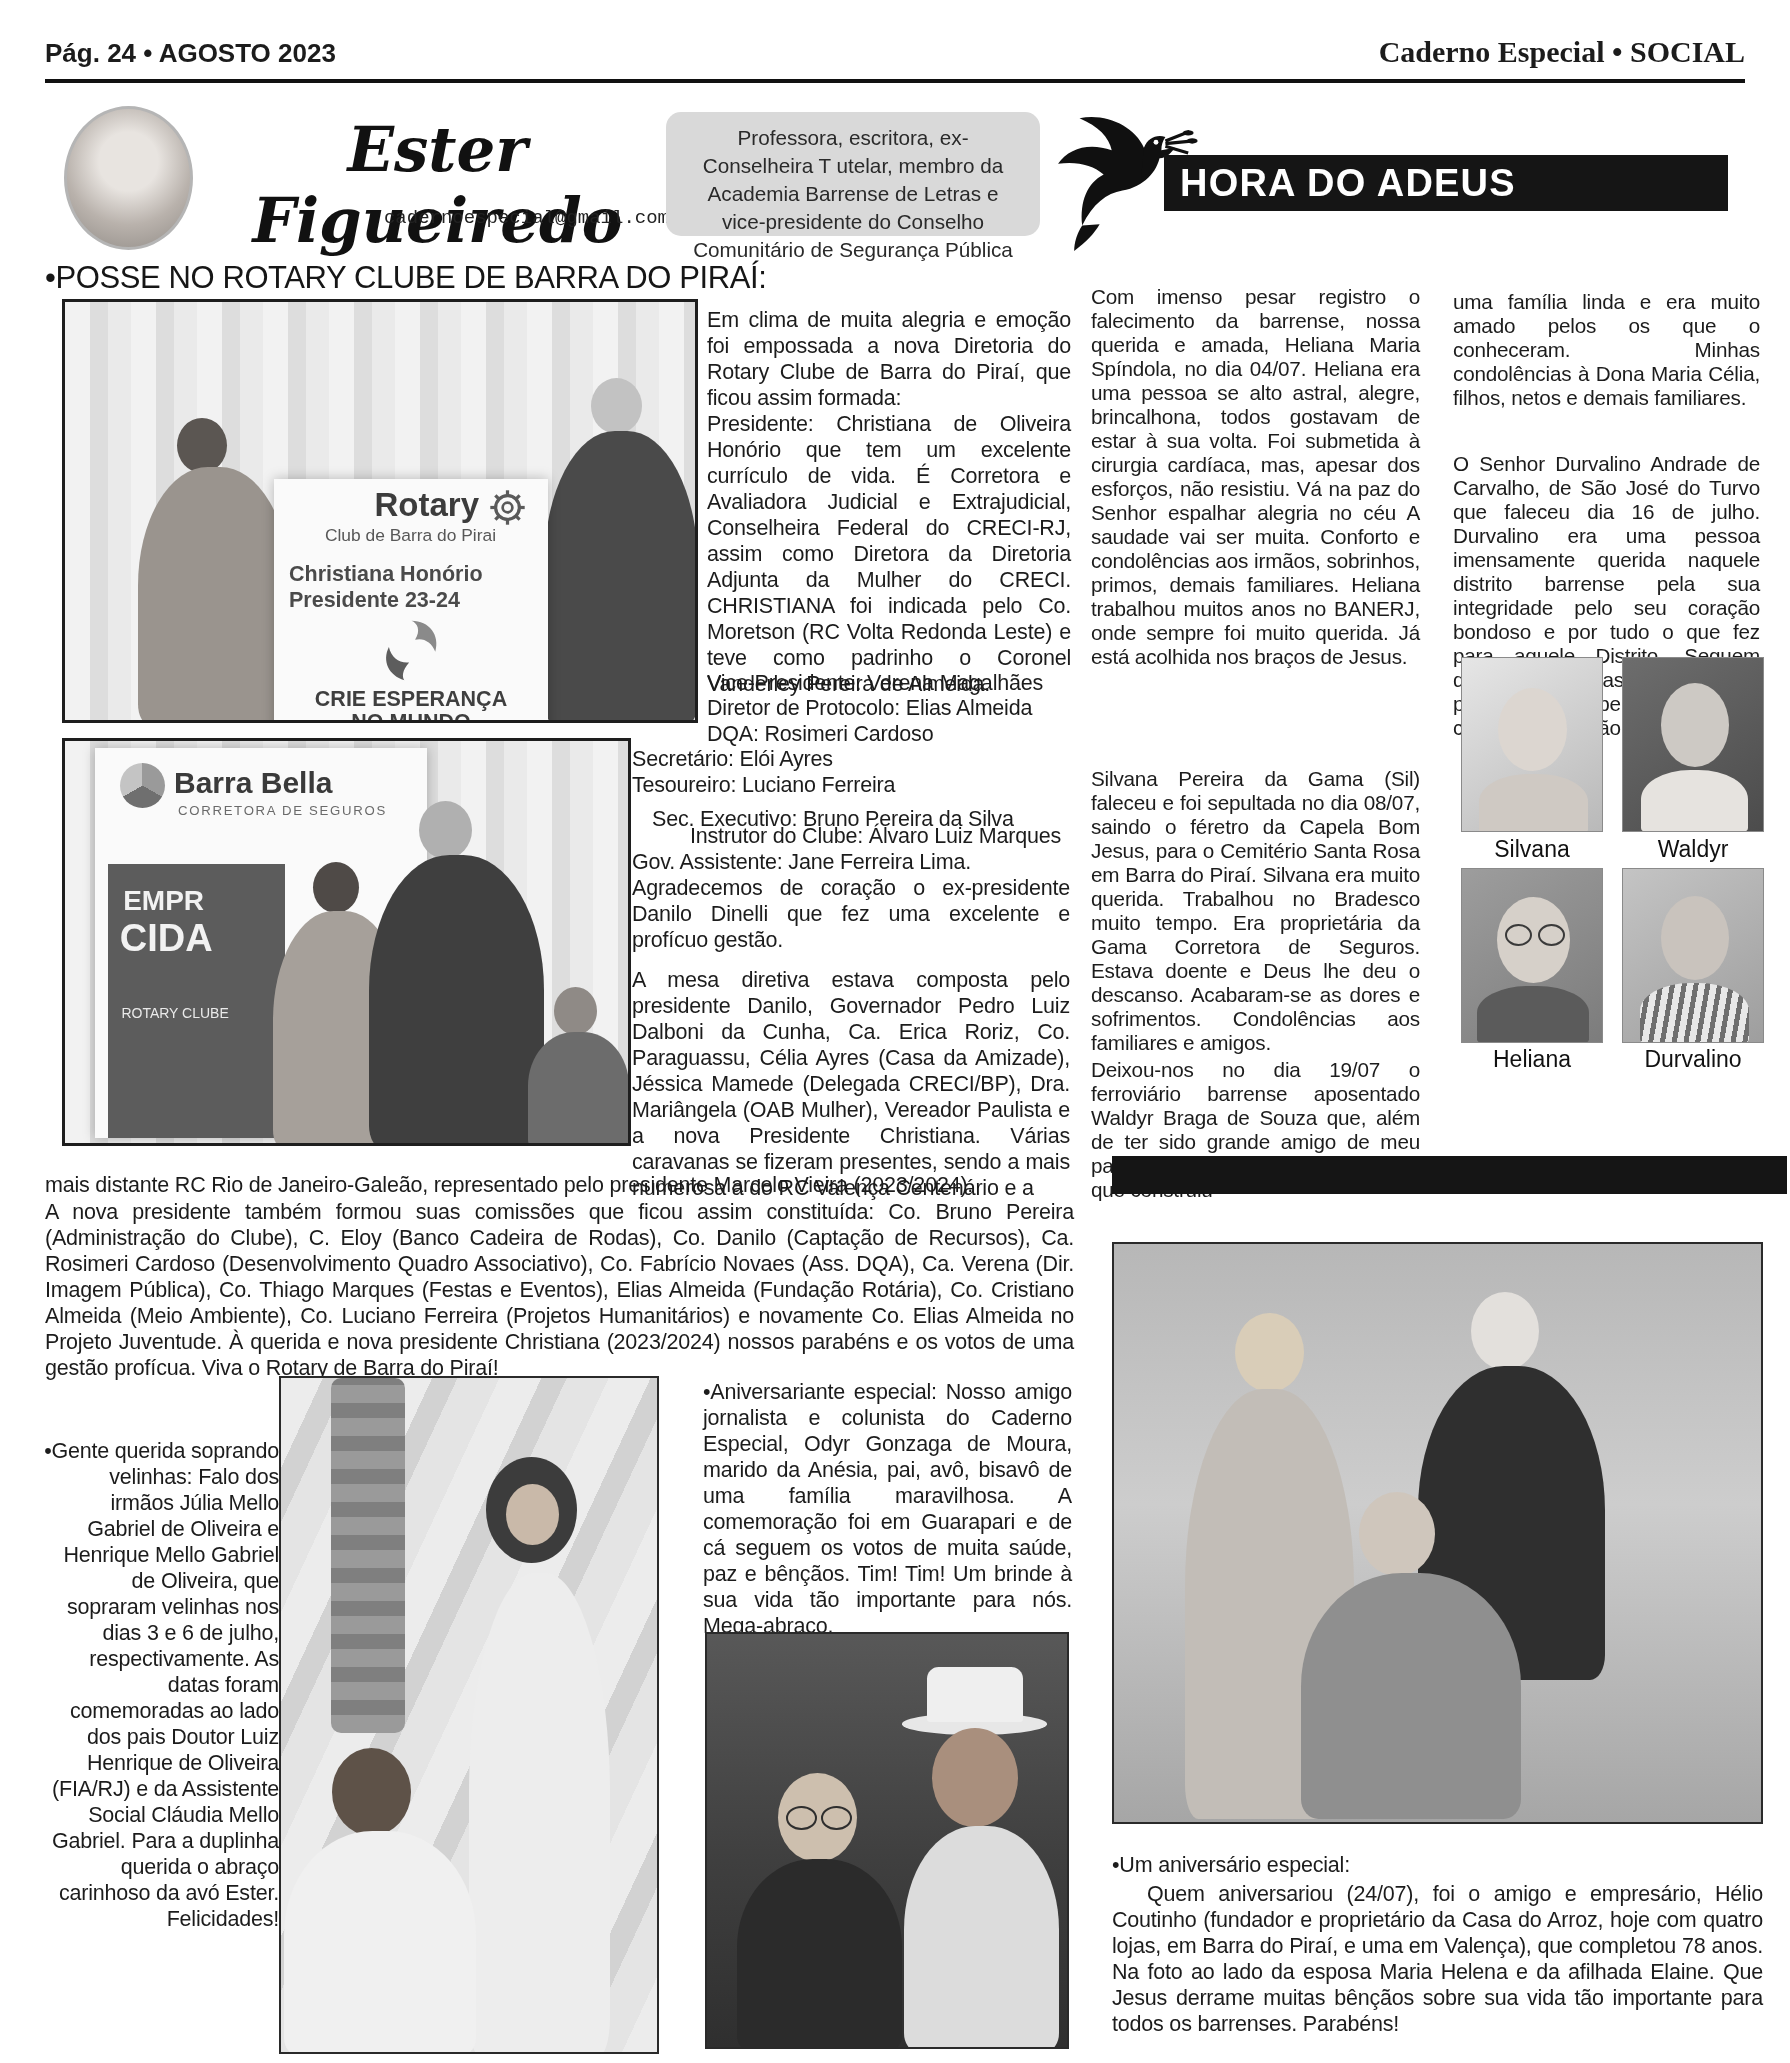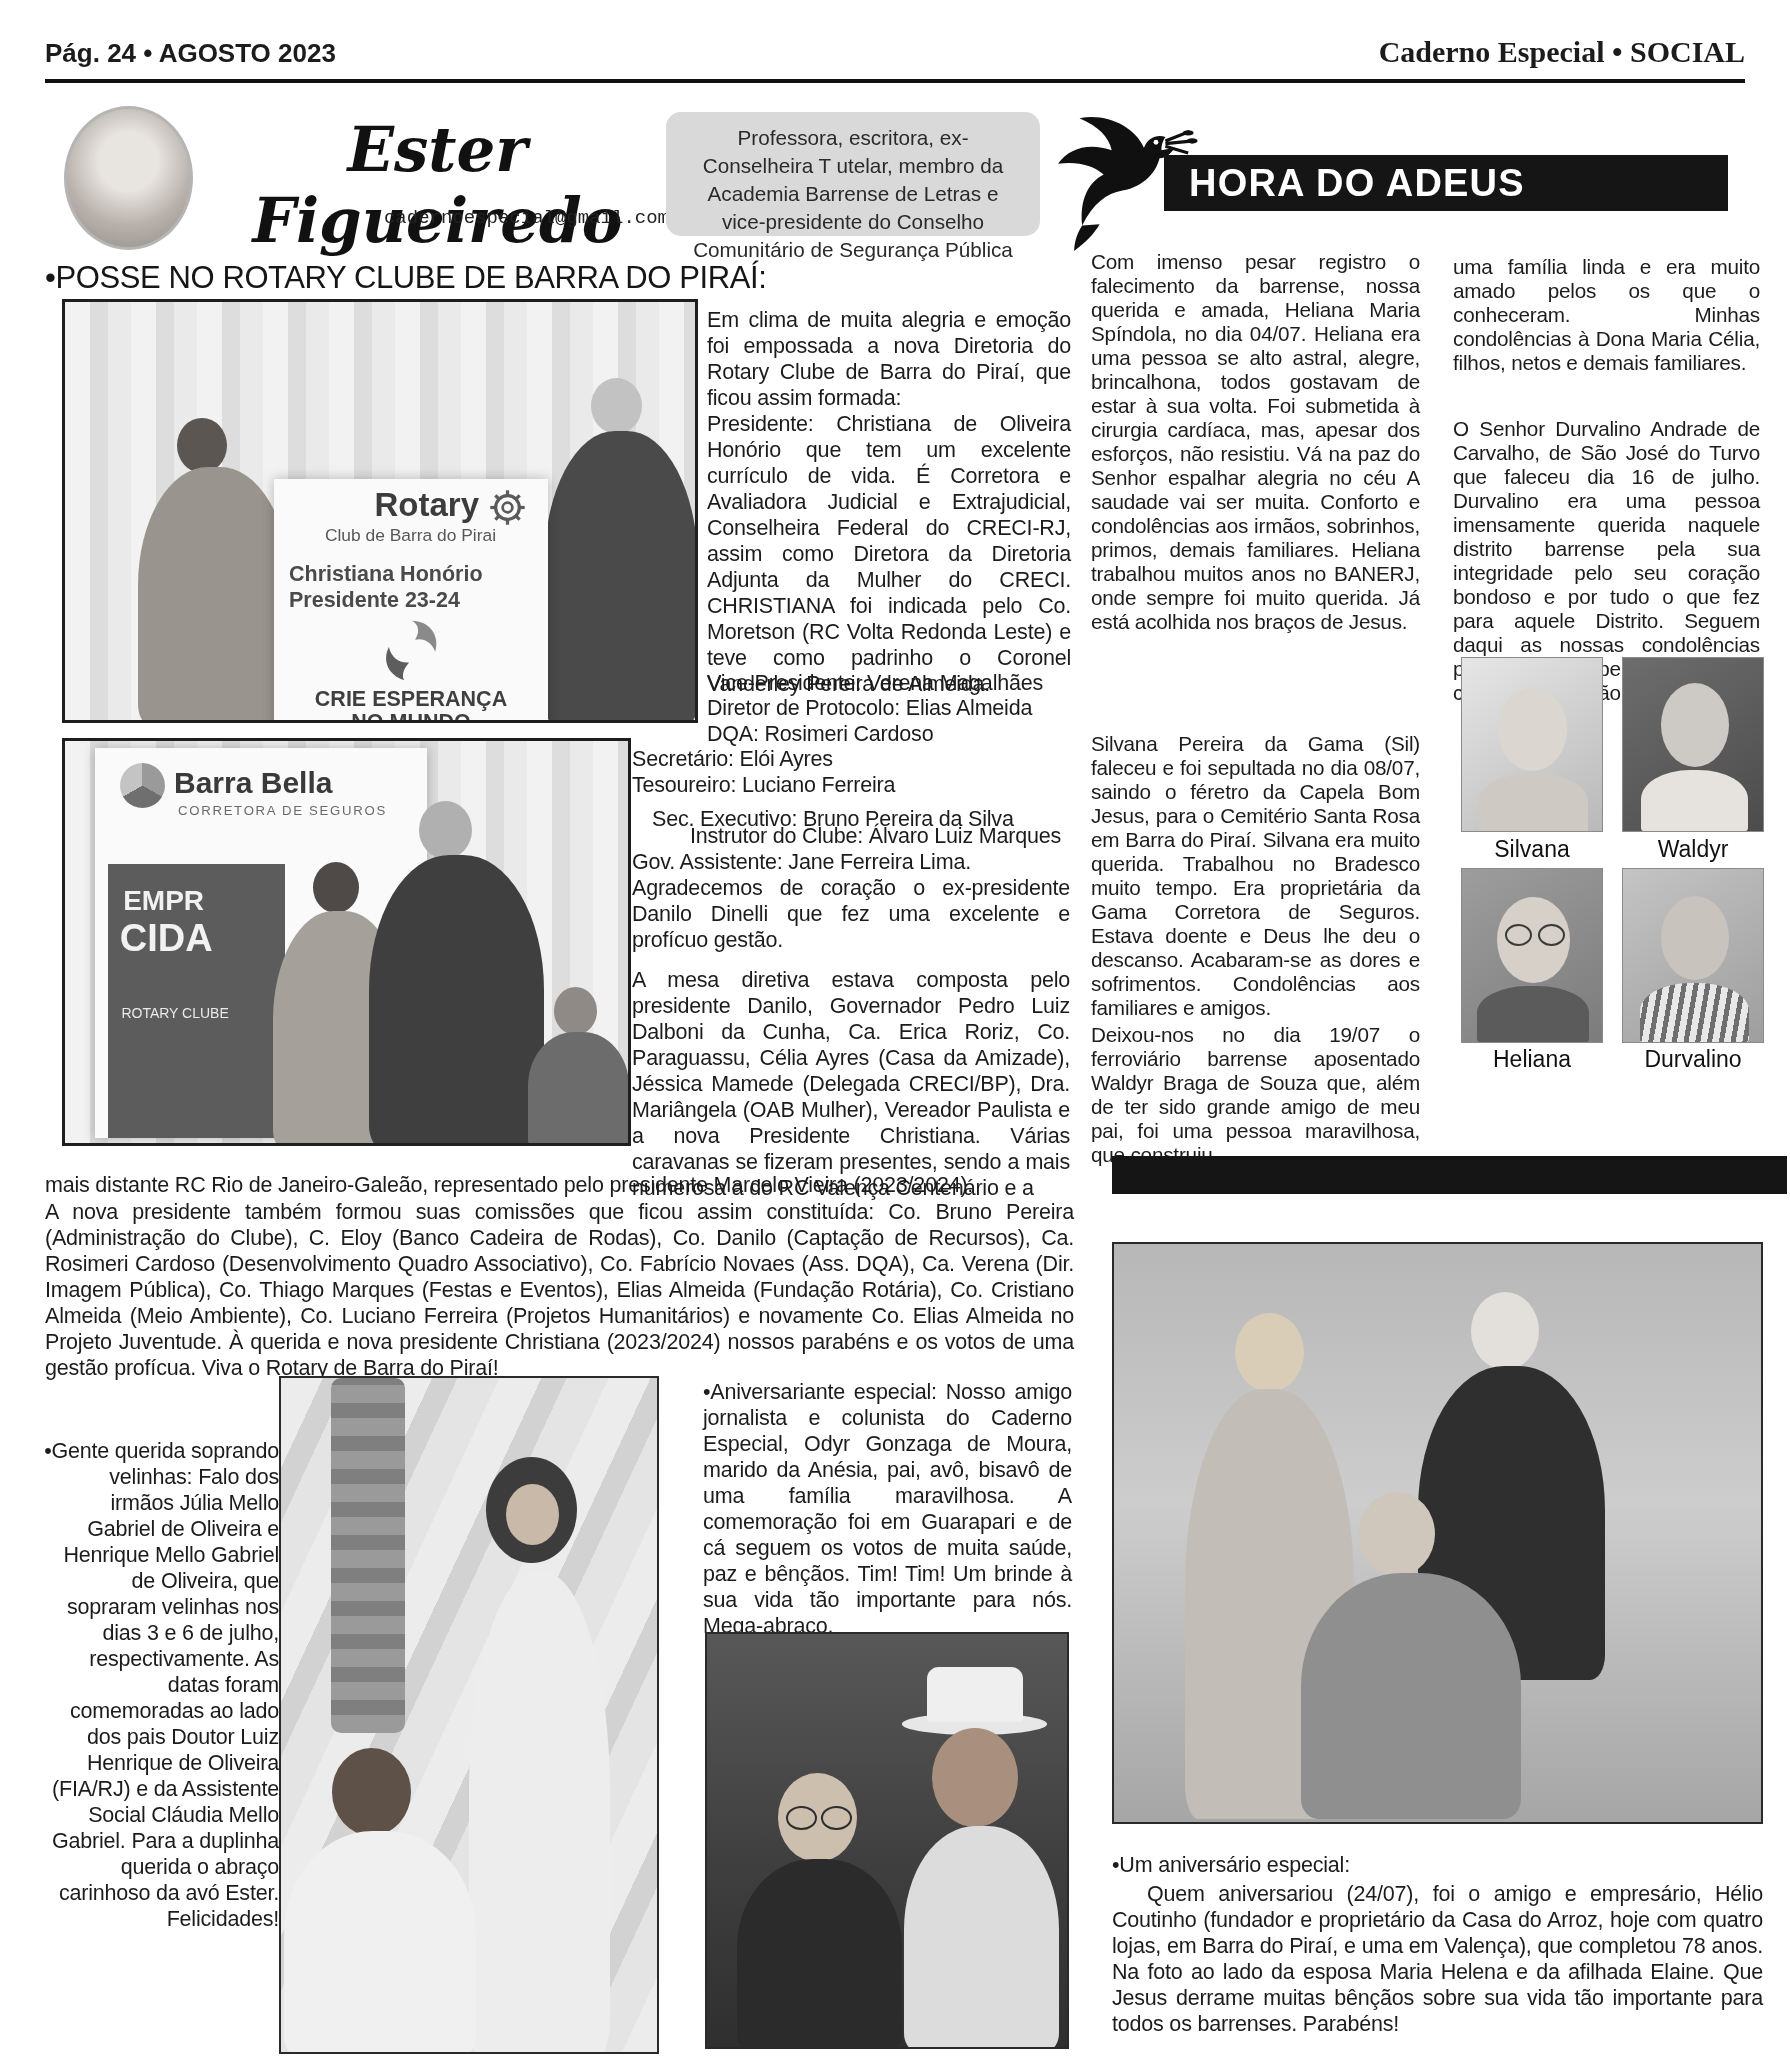--- a/index.html
+++ b/index.html
@@ -1,30 +1,30 @@
 <!DOCTYPE html>
 <html style="font-size:13.2px"><head>
 <meta charset="utf-8">
 <style>
   html,body{margin:0;padding:0;background:#888;}
   #page{position:relative;width:1790px;height:2064px;background:#ffffff;overflow:hidden;
         font-family:"Liberation Sans",sans-serif;color:#1c1c1c;}
   .abs{position:absolute;}
   .bt{font-size:21.5px;line-height:26px;letter-spacing:-0.2px;color:#1c1c1c;}
   .just{text-align:justify;text-justify:inter-word;}
-  .ob{font-size:20.7px;line-height:24px;letter-spacing:-0.2px;}
+  .ob{font-size:20.7px;line-height:24px;letter-spacing:-0.2px;margin-top:35px;}
   .photo{border:3.3px solid #1e1e1e;background:#d8d8d8;overflow:hidden;box-sizing:border-box;}
   .photo-thin{border:2.5px solid #2a2a2a;background:#cfcfcf;overflow:hidden;box-sizing:border-box;}
   .curtain{background:repeating-linear-gradient(90deg,#f2f2f2 0 25px,#dddddd 25px 43px,#eaeaea 43px 66px);}
   .fig-head{position:absolute;border-radius:50%;}
   .fig-torso{position:absolute;border-radius:46% 46% 8% 8%;}
   .tile{position:absolute;border:0.8px solid #8a8a8a;overflow:hidden;box-sizing:border-box;}
   .cap{position:absolute;font-size:23px;line-height:26.5px;text-align:center;color:#111;}
   .black-banner{background:#151515;color:#ffffff;font-weight:bold;font-size:38px;line-height:56px;
-                padding-left:25px;letter-spacing:1.2px;box-sizing:border-box;}
+                padding-left:16px;letter-spacing:1.2px;box-sizing:border-box;}
   .goth{font-family:"Liberation Serif",serif;font-weight:bold;}
   .script{font-family:"DejaVu Serif",serif;font-style:italic;font-weight:bold;}
   .rule{background:#111;}
   .sep-bar{background:#151515;}
   .credbox{background:#d9d9d9;border-radius:15px;text-align:center;
            font-size:20.7px;line-height:28px;color:#2a2a2a;padding:11.6px 18px;box-sizing:border-box;}
   .white-sign{position:absolute;background:#fafafa;box-shadow:0 0 11.6px rgba(0,0,0,.25);}
   .headline{font-size:31px;letter-spacing:-0.4px;color:#161616;}
   .rline{font-size:21.5px;line-height:26px;letter-spacing:-0.2px;white-space:nowrap;}
 </style>

